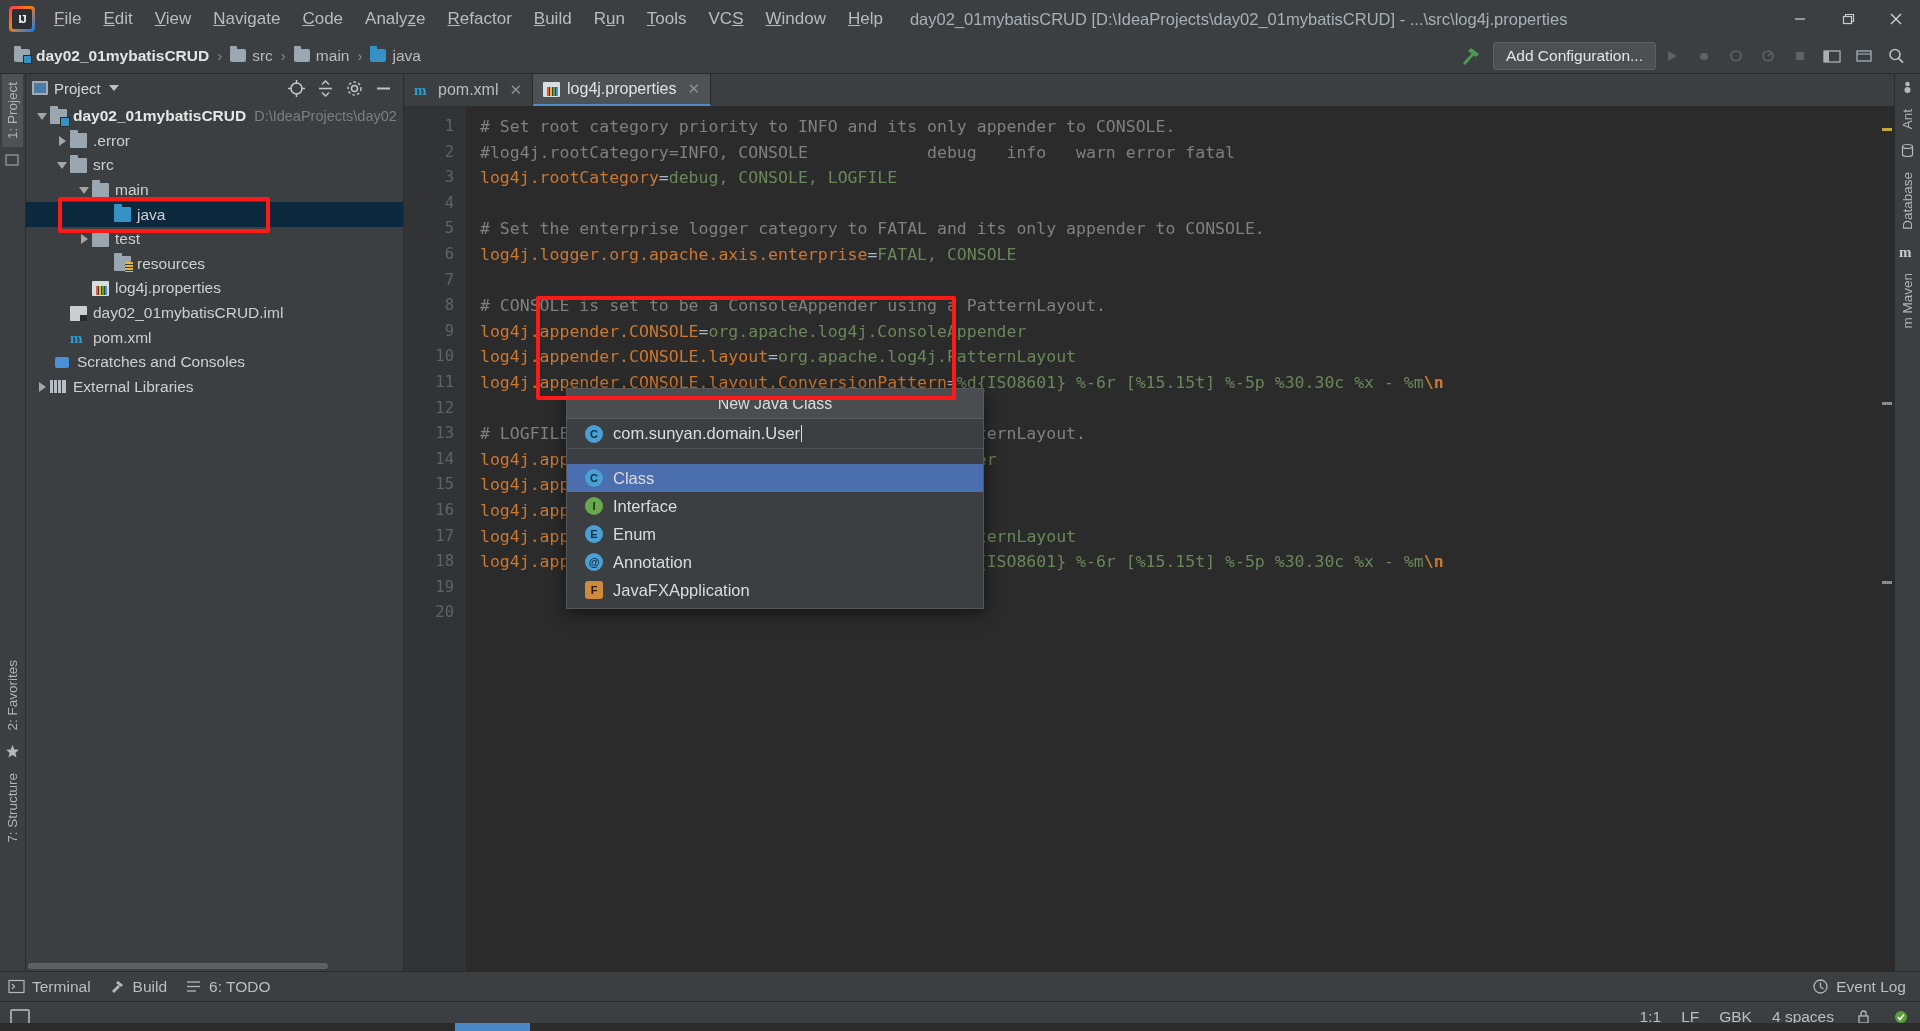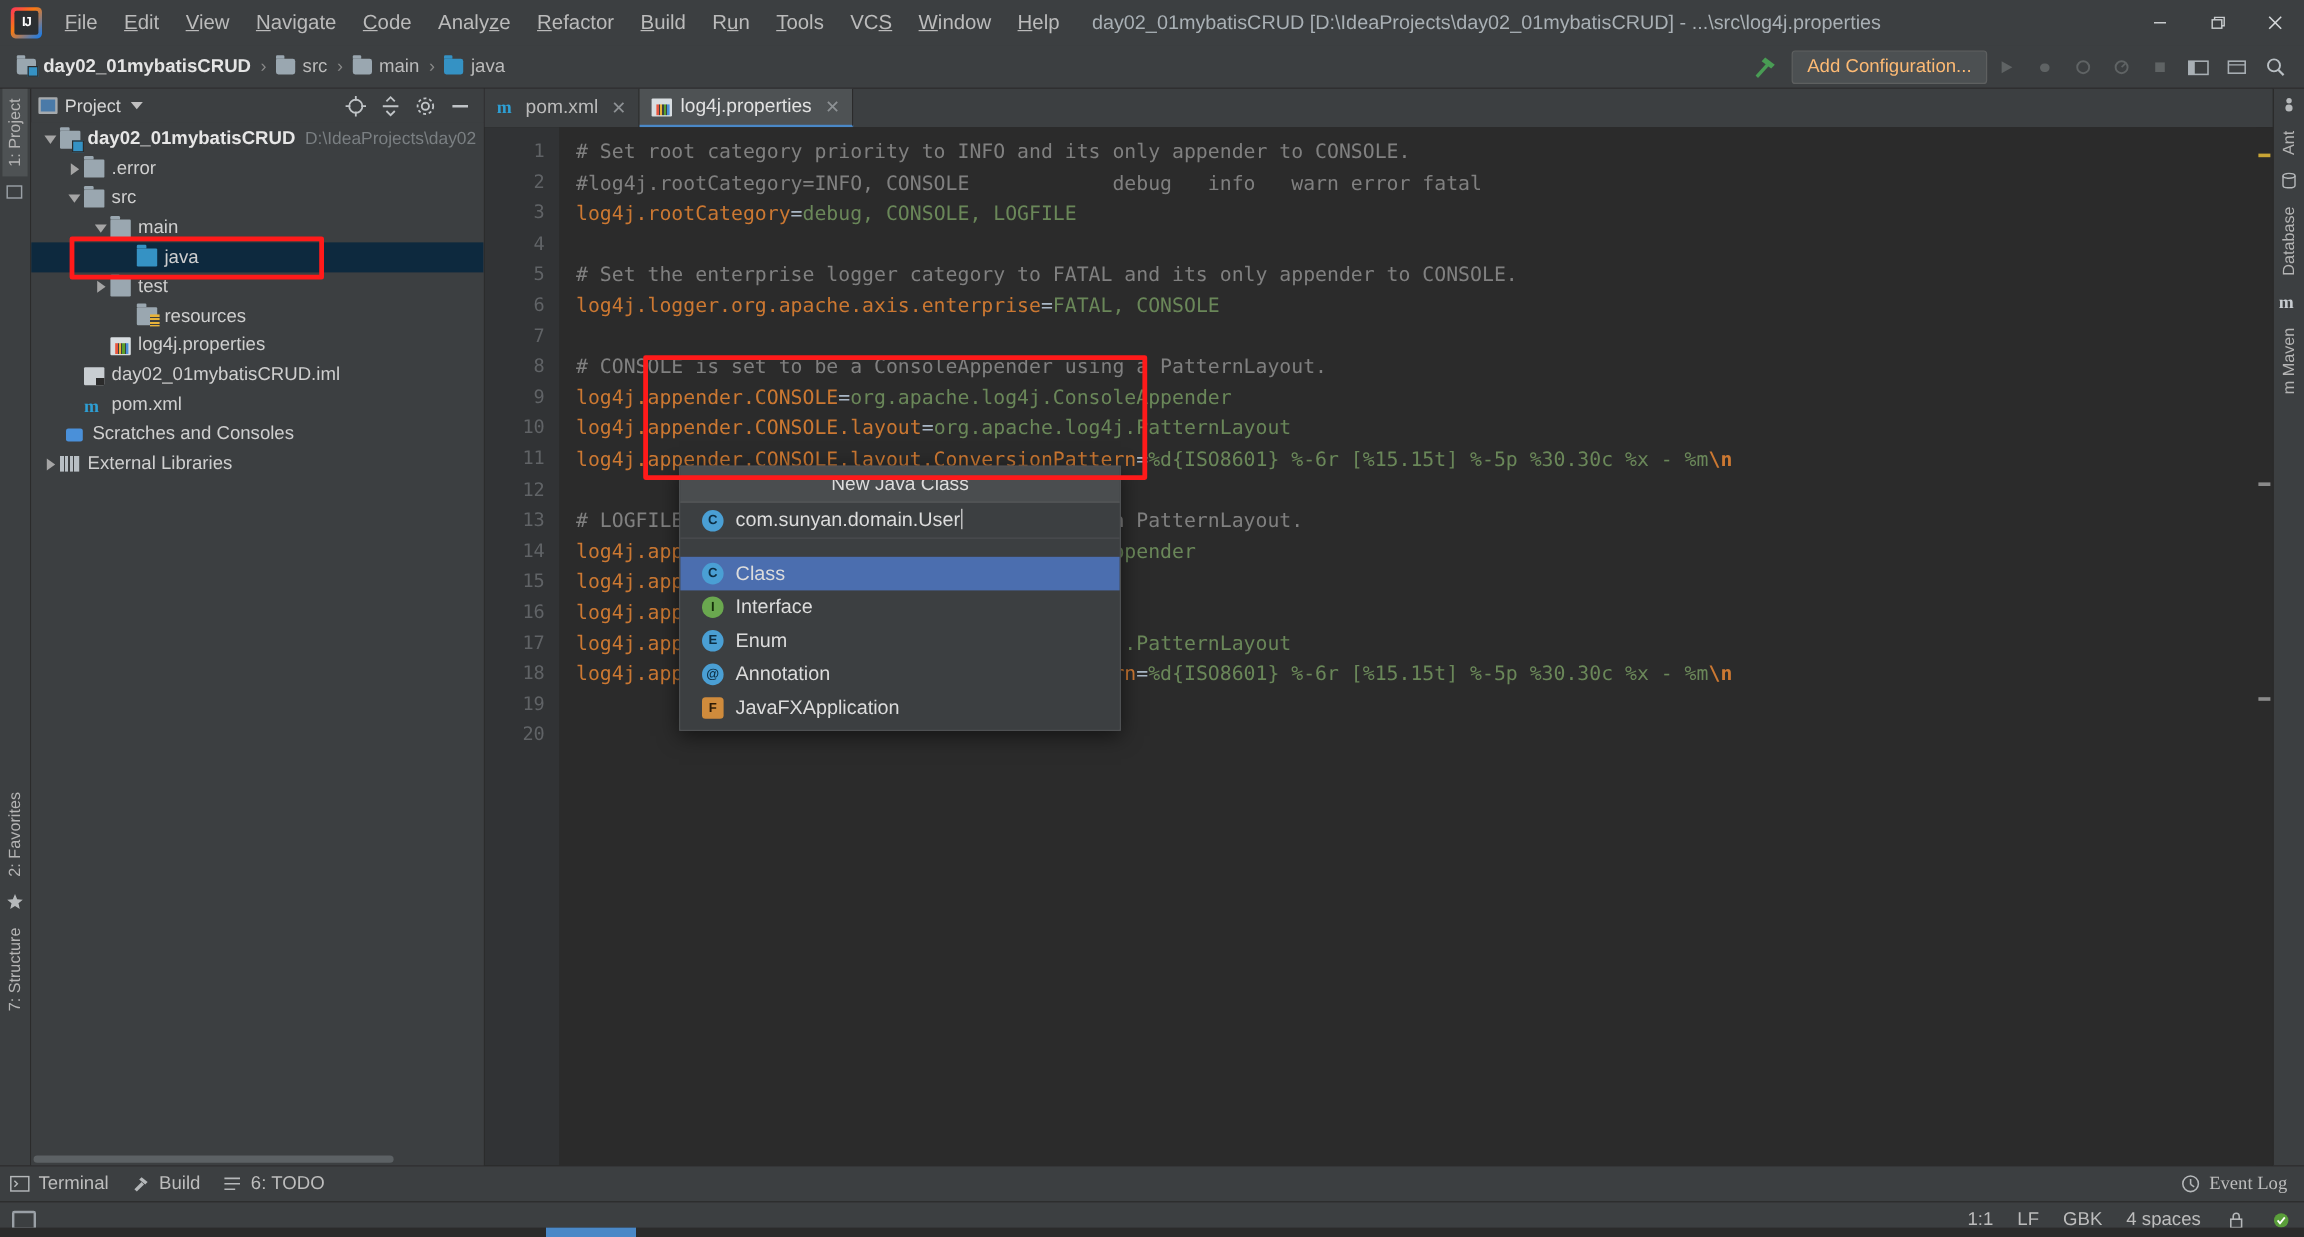--- a/index.html
+++ b/index.html
@@ -64,21 +64,21 @@
   .folder-ic.blue { background:#3592c4; }
   .folder-ic.blue:before { background:#3592c4; }
   .folder-ic.proj { background:#9aa7b0; }
   .folder-ic.proj:after{
     content:""; position:absolute; right:-2px; bottom:-2px; width:7px; height:7px;
     background:#3592c4; border:1px solid #2b2b2b;
   }
   .nav-right { position: absolute; right: 0; top: 0; height: 36px; display: flex; align-items: center; padding-right: 8px; }
   .hammer { width: 26px; height: 24px; position: relative; margin-right: 10px; }
   .add-config {
-    background: #4c5052; border: 1px solid #5e6060; color: #fdba74;
+    background: #4c5052; border: 1px solid #5e6060; color: #e5e5e5;
     font-size: 15.5px; padding: 4px 12px; border-radius: 3px; white-space: nowrap;
   }
   .tb-ic { width: 30px; height: 28px; display: flex; align-items: center; justify-content: center; margin: 0 1px; }
 
   
   .body { flex: 1 1 auto; display: flex; min-height: 0; position: relative; }
 
   
   .rail-left {
     width: 26px; background: #3c3f41; border-right: 1px solid #2b2b2b;
@@ -177,21 +177,21 @@
   .c-comment { color: #808080; }
   .c-key { color: #cc7832; }
   .c-eq { color: #a9b7c6; }
   .c-val { color: #6a8759; }
   .c-esc { color: #cc7832; font-weight: bold; }
   .code-scroll-right { width: 14px; background: #2b2b2b; flex: 0 0 14px; position: relative; }
   .marker { position: absolute; right: 2px; width: 10px; height: 3px; }
 
   
   .popup {
-    position: absolute; left: 566px; top: 314px; width: 368px;
+    position: absolute; left: 566px; top: 314px; width: 418px;
     background: #3c3f41; border: 1px solid #555759;
     box-shadow: 0 4px 16px rgba(0,0,0,.55); z-index: 40;
   }
   .popup-title {
     height: 30px; background: #4a4d4f; display: flex; align-items: center; justify-content: center;
     color: #dcdcdc; font-size: 16px; border-bottom: 1px solid #5a5c5e;
   }
   .popup-input-row {
     height: 30px; display: flex; align-items: center; padding-left: 18px;
     background: #3c3f41; border-bottom: 1px solid #4f5254;
@@ -217,21 +217,21 @@
 
   
   .redbox { position: absolute; border: 4px solid #ff1a1a; z-index: 60; pointer-events: none; border-radius: 2px; }
 
   
   .toolwin-bar {
     height: 30px; background: #3c3f41; display: flex; align-items: center;
     flex: 0 0 30px; border-top: 1px solid #2b2b2b; padding-left: 8px; gap: 18px;
   }
   .tw-item { display: flex; align-items: center; gap: 7px; color: #bdbdbd; font-size: 15.5px; white-space: nowrap; }
-  .toolwin-right { margin-left: auto; display: flex; align-items: center; padding-right: 14px; gap: 7px; color:#bdbdbd; font-size:15.5px;font-family:Liberation Serif, serif; }
+  .toolwin-right { margin-left: auto; display: flex; align-items: center; padding-right: 14px; gap: 7px; color:#bdbdbd; font-size:15.5px; }
 
   .statusbar {
     height: 30px; background: #3c3f41; display: flex; align-items: center;
     flex: 0 0 30px; border-top: 1px solid #2b2b2b; padding: 0 10px; gap: 0;
   }
   .sb-left { width: 20px; height: 16px; border: 2px solid #9aa0a6; border-radius: 2px; }
   .sb-right { margin-left: auto; display: flex; align-items: center; gap: 20px; color: #bdbdbd; font-size: 15.5px; text-align: center; }
   .sb-ic { width: 18px; height: 16px; display:flex;align-items:center;justify-content:center; }
 
   .taskbar-strip { position:absolute; bottom:0; left:0; width:1920px; height:8px; background:#2b2b2b; }

